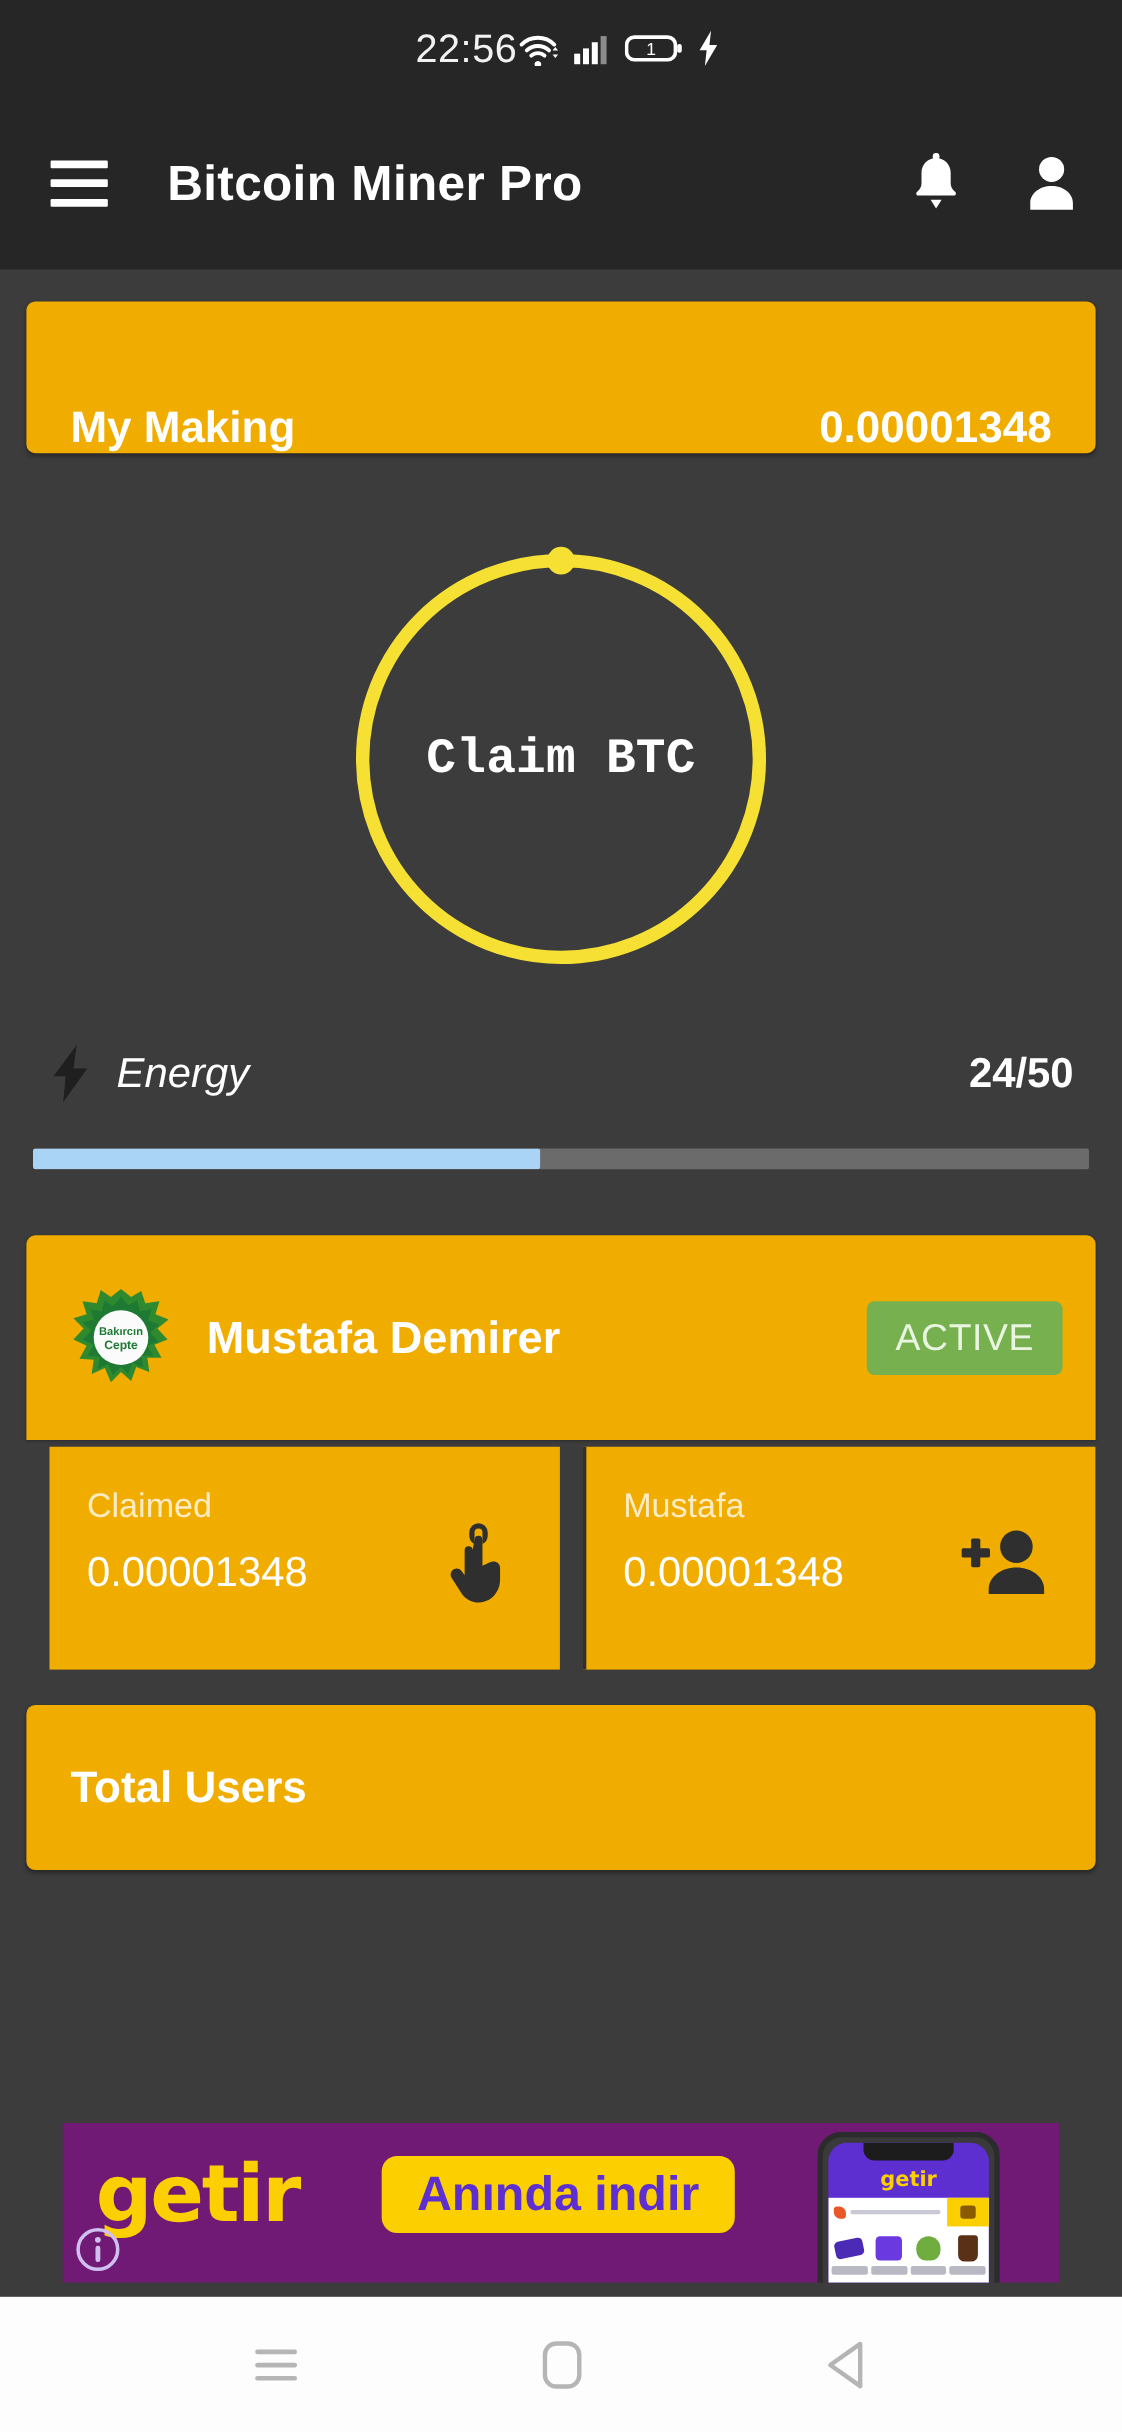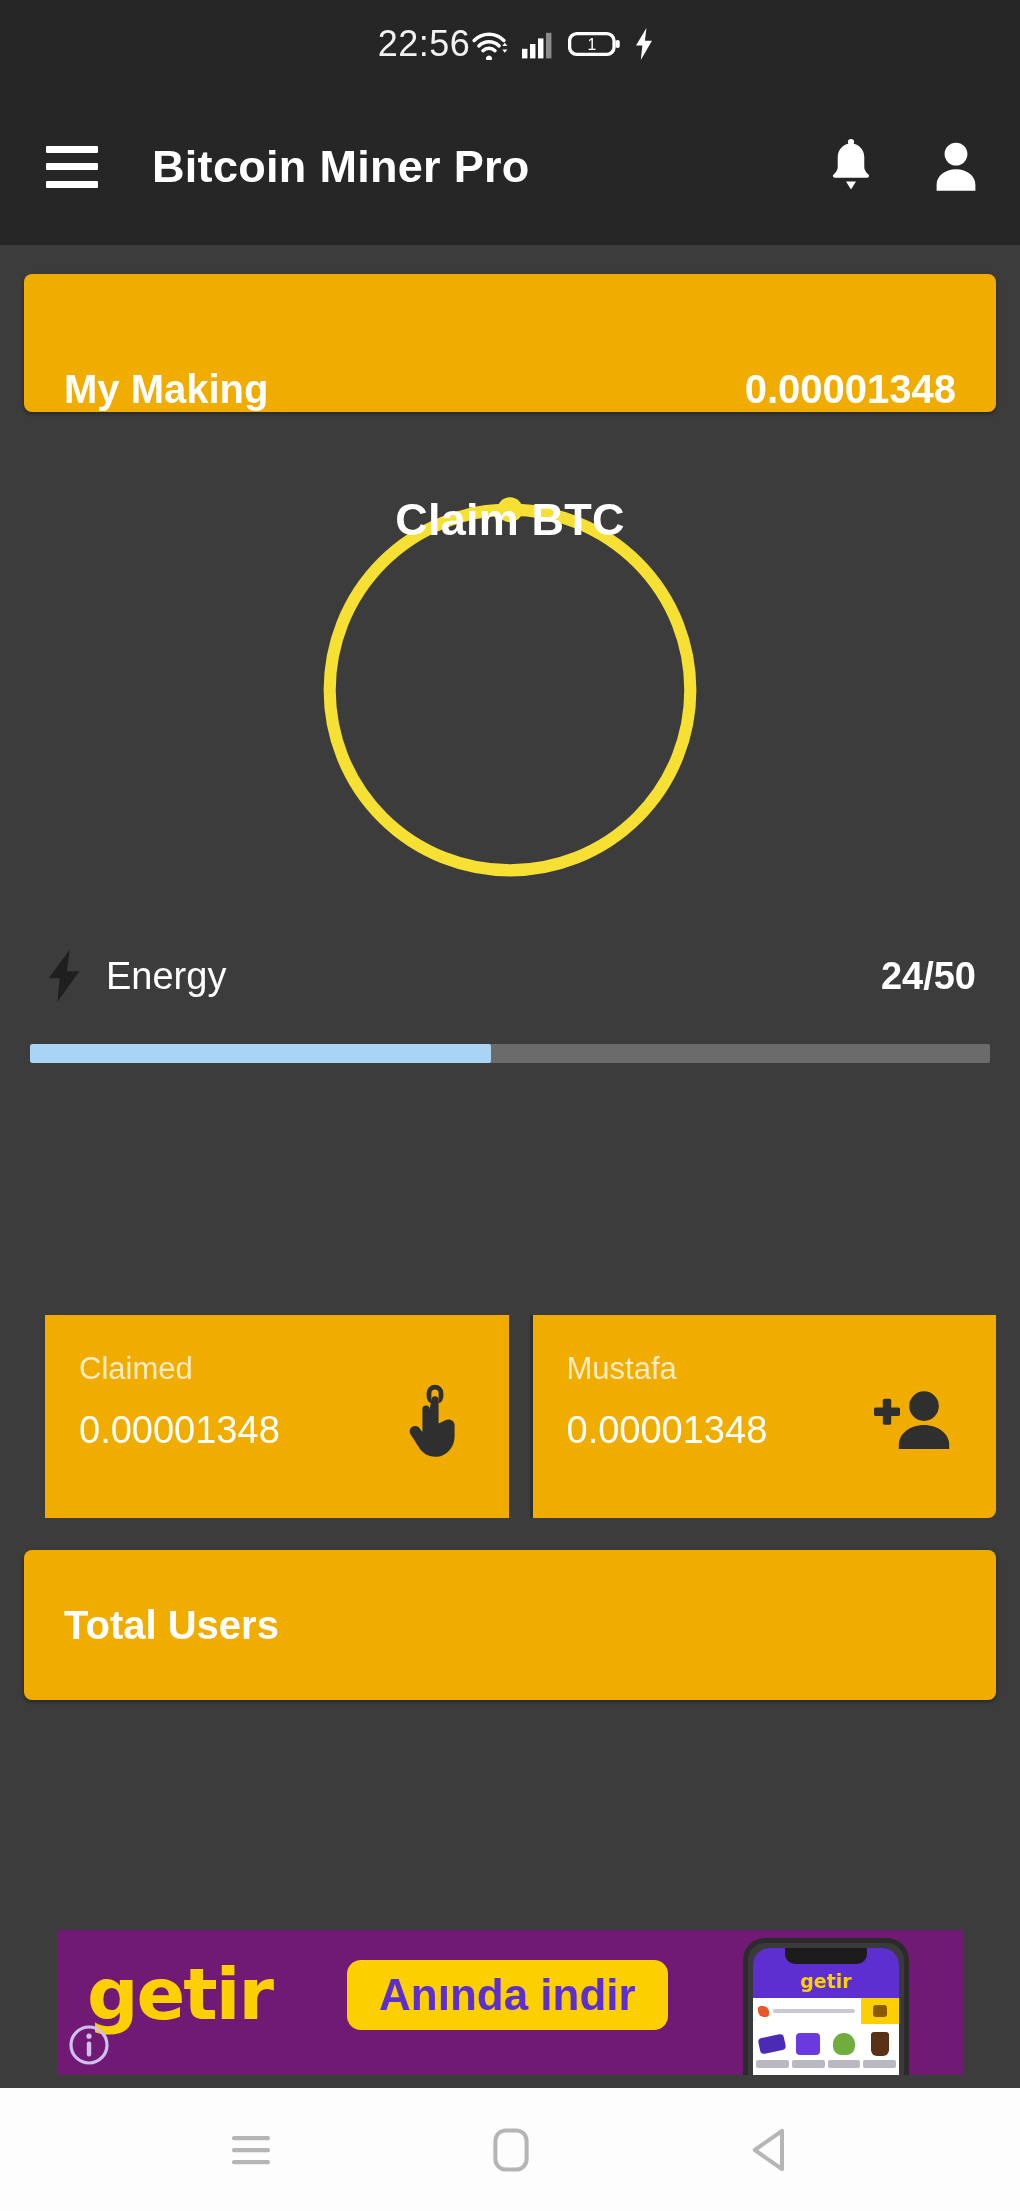--- a/index.html
+++ b/index.html
@@ -113,22 +113,24 @@
     height: 420px;
     display: flex;
     align-items: center;
     justify-content: center;
   }
   .claim-circle {
     position: relative;
     width: 392px;
     height: 392px;
     display: flex;
+    align-items: center;
     justify-content: center;
     cursor: pointer;
+    font-family: Liberation Mono, monospace;
   }
   .claim-circle svg {
     position: absolute;
     top: 0; left: 0;
     width: 392px;
     height: 392px;
   }
   .claim-label {
     position: relative;
     color: #ffffff;
@@ -145,20 +147,21 @@
     left: 44px;
     width: 932px;
     display: flex;
     align-items: center;
   }
   .bolt-icon { width: 40px; height: 52px; display: block; }
   .energy-label {
     color: #ffffff;
     font-size: 38px;
     margin-left: 22px;
+    font-style: italic;
   }
   .energy-count {
     margin-left: auto;
     color: #ffffff;
     font-size: 38px;
     font-weight: bold;
   }
   .energy-track {
     position: absolute;
     top: 1044px;
@@ -488,20 +491,33 @@
         <path d="M10.4 0 L1.5 12 L6.2 12 L5.2 22 L14.5 9 L9.2 9 Z" fill="#1f1f1f"></path>
       </svg>
     </span>
     <span class="energy-label">Energy</span>
     <span class="energy-count">24/50</span>
   </div>
   <div class="energy-track">
     <div class="energy-fill" id="energy-fill" style="width: 48%;"></div>
   </div>
 
+  <div class="profile-card">
+    <span class="avatar">
+      <svg viewBox="0 0 100 100">
+        <path d="M50 2 L60 10 L70 4 L74 16 L88 14 L84 27 L97 32 L86 41 L96 52 L83 57 L90 70 L76 70 L78 84 L65 79 L60 93 L50 84 L40 94 L34 80 L21 86 L23 72 L9 71 L16 58 L3 52 L13 41 L3 31 L16 27 L12 14 L26 16 L30 3 L40 10 Z" fill="#2f8a2f"></path>
+        <path d="M50 10 L57 18 L66 13 L69 24 L80 22 L77 33 L88 37 L79 45 L87 54 L76 58 L82 68 L70 68 L72 79 L61 75 L57 86 L50 79 L42 87 L37 76 L27 81 L29 69 L17 68 L23 57 L12 52 L21 43 L12 35 L23 32 L20 22 L31 24 L34 13 L42 19 Z" fill="#1e7a32"></path>
+        <circle cx="50" cy="50" r="27" fill="#fbfbfb"></circle>
+        <text x="50" y="47" font-size="11" font-family="Liberation Sans, sans-serif" font-weight="bold" fill="#1e7a32" text-anchor="middle">Bakırcın</text>
+        <text x="50" y="61" font-size="12" font-family="Liberation Sans, sans-serif" font-weight="bold" fill="#1e7a32" text-anchor="middle">Cepte</text>
+      </svg>
+    </span>
+    <span class="profile-name">Mustafa Demirer</span>
+    <span class="status-badge">ACTIVE</span>
+  </div>
 
   <div class="stats-row">
     <div class="stat-tile">
       <span class="stat-label">Claimed</span>
       <span class="stat-value">0.00001348</span>
       <span class="stat-icon">
         <svg width="58" height="76" viewBox="0 0 28 38">
           <path d="M14.5 1 a4.2 4.2 0 0 1 4.2 4.2 v1.4 a4.2 4.2 0 0 1-2.4 3.8 v-5.2 a1.8 1.8 0 0 0-3.6 0 v5.2 A4.2 4.2 0 0 1 10.3 6.6 V5.2 A4.2 4.2 0 0 1 14.5 1z" fill="#2f2f2f"></path>
           <path d="M12.7 8.5 a1.8 1.8 0 0 1 3.6 0 v11.8 l3.4-1.6 c2.3-1 4.6 0.3 4.6 2.6 v5.4 c0 5.6-4.2 10.3-9.6 10.3 -3.2 0-6-1.5-7.8-4 L2.4 26 c-1-1.4-0.6-3.3 0.9-4.1 1.2-0.6 2.7-0.3 3.5 0.8 l1.4 1.9 V13.2 a1.8 1.8 0 0 1 3.6 0z" fill="#2f2f2f"></path>
         </svg>

